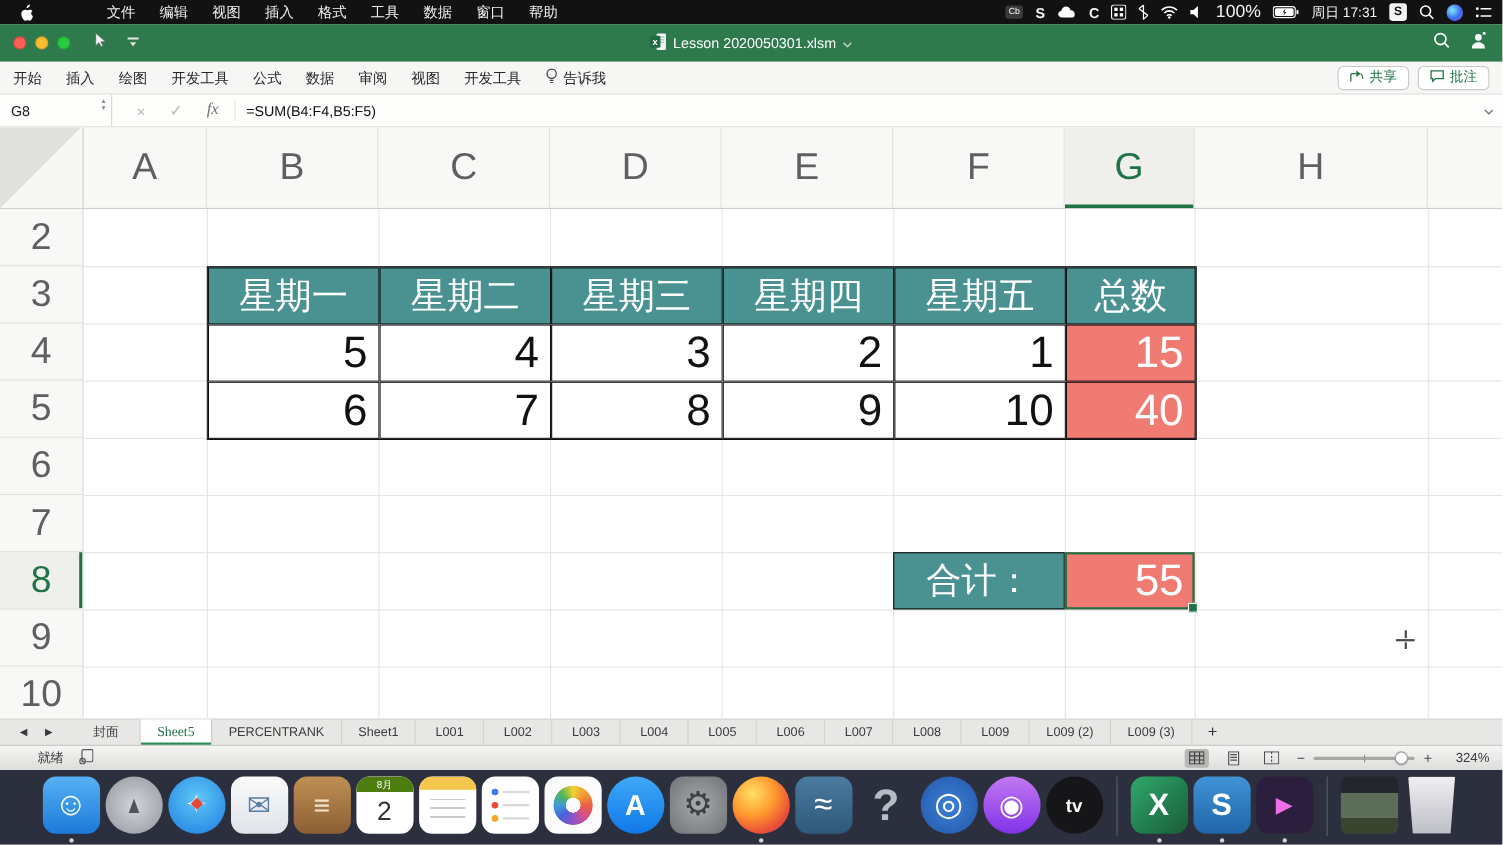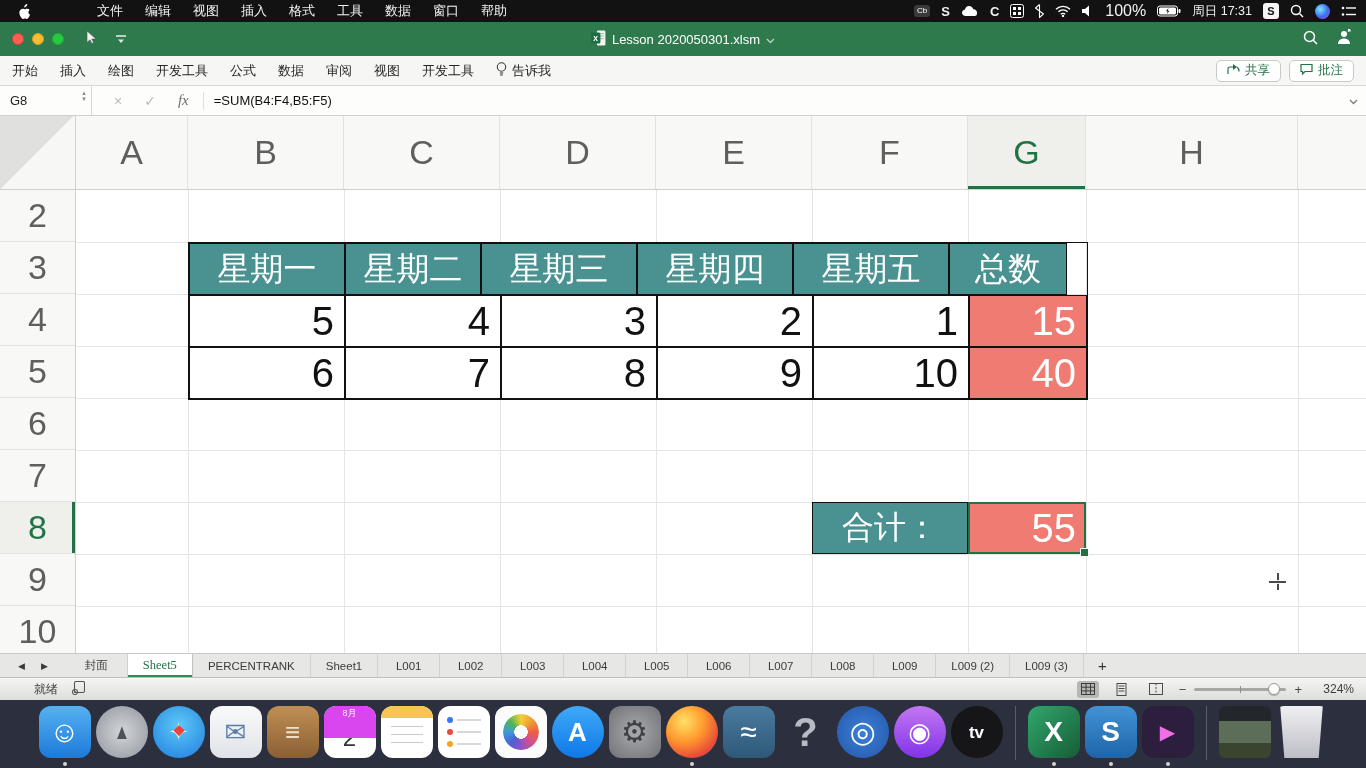--- a/index.html
+++ b/index.html
@@ -35,21 +35,21 @@
   
   .ribbon { height:30px; background:#f6f6f4; border-bottom:1px solid #d8d8d6; display:flex; align-items:center; padding:0 12px; font-size:13px; color:#262626; }
   #ribbon-tabs { display:flex; gap:22px; }
   .rtab { cursor:default; }
   .tellme { display:flex; align-items:center; gap:5px; margin-left:22px; }
   .ribbon-right { margin-left:auto; display:flex; gap:8px; }
   .rbtn { display:flex; align-items:center; gap:5px; border:1px solid #c9c9c7; background:#fff; color:#217346; border-radius:5px; font-size:12.5px; padding:2px 10px; height:22px; }
 
   
   .fbar { height:30px; background:#fdfdfc; border-bottom:1px solid #d0d0ce; display:flex; align-items:center; font-size:13px; position:relative; }
-  .namebox { width:92px; height:100%; border-right:1px solid #d8d8d6; display:flex; align-items:center; padding-left:10px; color:#222; position:relative; }
+  .namebox { width:102px; height:100%; border-right:1px solid #d8d8d6; display:flex; align-items:center; padding-left:10px; color:#222; position:relative; }
   .stepper { position:absolute; right:4px; top:4px; display:flex; flex-direction:column; line-height:6px; font-size:6px; color:#8a8a8a; letter-spacing:0; }
   .fico { color:#b9b9b7; margin-left:22px; font-size:14px; }
   .fx { color:#6f6f6d; font-style:italic; font-family:"Liberation Serif",serif; margin-left:22px; font-size:15px; }
   .fdiv { width:1px; height:18px; background:#e0e0de; margin-left:14px; }
   .formula-text { margin-left:10px; color:#111; }
   .fexpand { position:absolute; right:8px; color:#7a7a78; }
 
   
   .grid { position:relative; height:537px; background:#fff; }
   .col-headers { position:absolute; top:0; left:0; right:0; height:74px; display:flex; background:#f8f8f6; border-bottom:1px solid #cfcfcd; }
@@ -109,21 +109,21 @@
   .run-dot { position:absolute; bottom:-8px; left:50%; transform:translateX(-50%); width:4px; height:4px; border-radius:50%; background:#d5d5d5; }
   .dk-sep { width:1px; height:54px; background:rgba(255,255,255,.22); margin:0 7px; flex:none; }
 
   .dk-finder { background:linear-gradient(180deg,#56b1f3,#1c7ad9); } .dk-finder .glyph{ font-size:30px; }
   .dk-launchpad { background:radial-gradient(circle,#d3d6da,#8f959c); border-radius:50%; } .dk-launchpad .glyph{ color:#4d535b; font-size:22px; transform:scaleX(.75); }
   .dk-safari { background:radial-gradient(circle at 50% 38%,#5ec9f6,#1f7ce0); border-radius:50%; } .dk-safari .glyph{ font-size:24px; }
   .dk-safari::after { content:""; position:absolute; width:8px; height:8px; background:#e9453a; transform:rotate(45deg) translate(-1px,-1px); }
   .dk-mail { background:linear-gradient(180deg,#fafafa,#dfe3e8); } .dk-mail .glyph{ color:#5b7ea6; }
   .dk-contacts { background:linear-gradient(180deg,#c08f54,#8a5f33); } .dk-contacts .glyph{ color:#f0e0c8; }
   .dk-calendar { background:#fff; overflow:hidden; }
-  .cal-top { position:absolute; top:0; left:0; right:0; height:32px; background:#d946ef; color:#fff; font-size:9px; text-align:center; line-height:14px; }
+  .cal-top { position:absolute; top:0; left:0; right:0; height:14px; background:#4d7c0f; color:#fff; font-size:9px; text-align:center; line-height:14px; }
   .cal-day { margin-top:12px; font-size:24px; color:#333; }
   .dk-notes { background:#fff; overflow:hidden; }
   .note-top { position:absolute; top:0; left:0; right:0; height:12px; background:#f6c64f; }
   .note-lines { position:absolute; top:20px; left:10px; width:32px; height:22px; background:repeating-linear-gradient(180deg,#c9c9c9 0 1.5px,transparent 1.5px 8px); }
   .dk-reminders { background:#fff; flex-direction:column; align-items:flex-start; justify-content:center; gap:6px; padding-left:9px; }
   .rem-row { display:flex; align-items:center; gap:4px; }
   .rem-dot { width:6px; height:6px; border-radius:50%; }
   .rem-line { width:24px; height:2px; background:#d8d8d8; }
   .dk-photos { background:#fbfbfb; }
   .dk-photos::before { content:""; width:36px; height:36px; border-radius:50%; background:conic-gradient(#f5d033,#f09c36,#ec5f43,#d4508c,#8e52c6,#4a62d8,#3f9ad8,#51b654,#f5d033); -webkit-mask:radial-gradient(circle,transparent 26%,#000 27%); mask:radial-gradient(circle,transparent 26%,#000 27%); }
@@ -362,21 +362,21 @@
       <div class="hline" style="top: 104px;"></div>
       <div class="hline" style="top: 156px;"></div>
       <div class="hline" style="top: 208px;"></div>
       <div class="hline" style="top: 260px;"></div>
       <div class="hline" style="top: 312px;"></div>
       <div class="hline" style="top: 364px;"></div>
       <div class="hline" style="top: 416px;"></div>
       <div class="data-table" style="left: 112px; top: 52px;">
         <div class="trow">
           <div class="tcell th" style="width: 156px;">星期一</div>
-          <div class="tcell th" style="width: 136px;">星期二</div>
+          <div class="tcell th" style="width: 156px;">星期二</div>
           <div class="tcell th" style="width: 156px;">星期三</div>
           <div class="tcell th" style="width: 156px;">星期四</div>
           <div class="tcell th" style="width: 156px;">星期五</div>
           <div class="tcell th" style="width: 118px;">总数</div>
         </div>
         <div class="trow">
           <div class="tcell td" style="width: 156px;">5</div>
           <div class="tcell td" style="width: 156px;">4</div>
           <div class="tcell td" style="width: 156px;">3</div>
           <div class="tcell td" style="width: 156px;">2</div>

